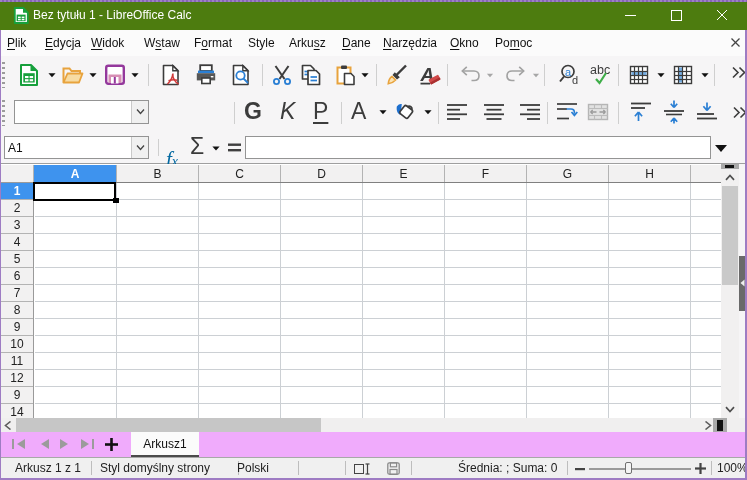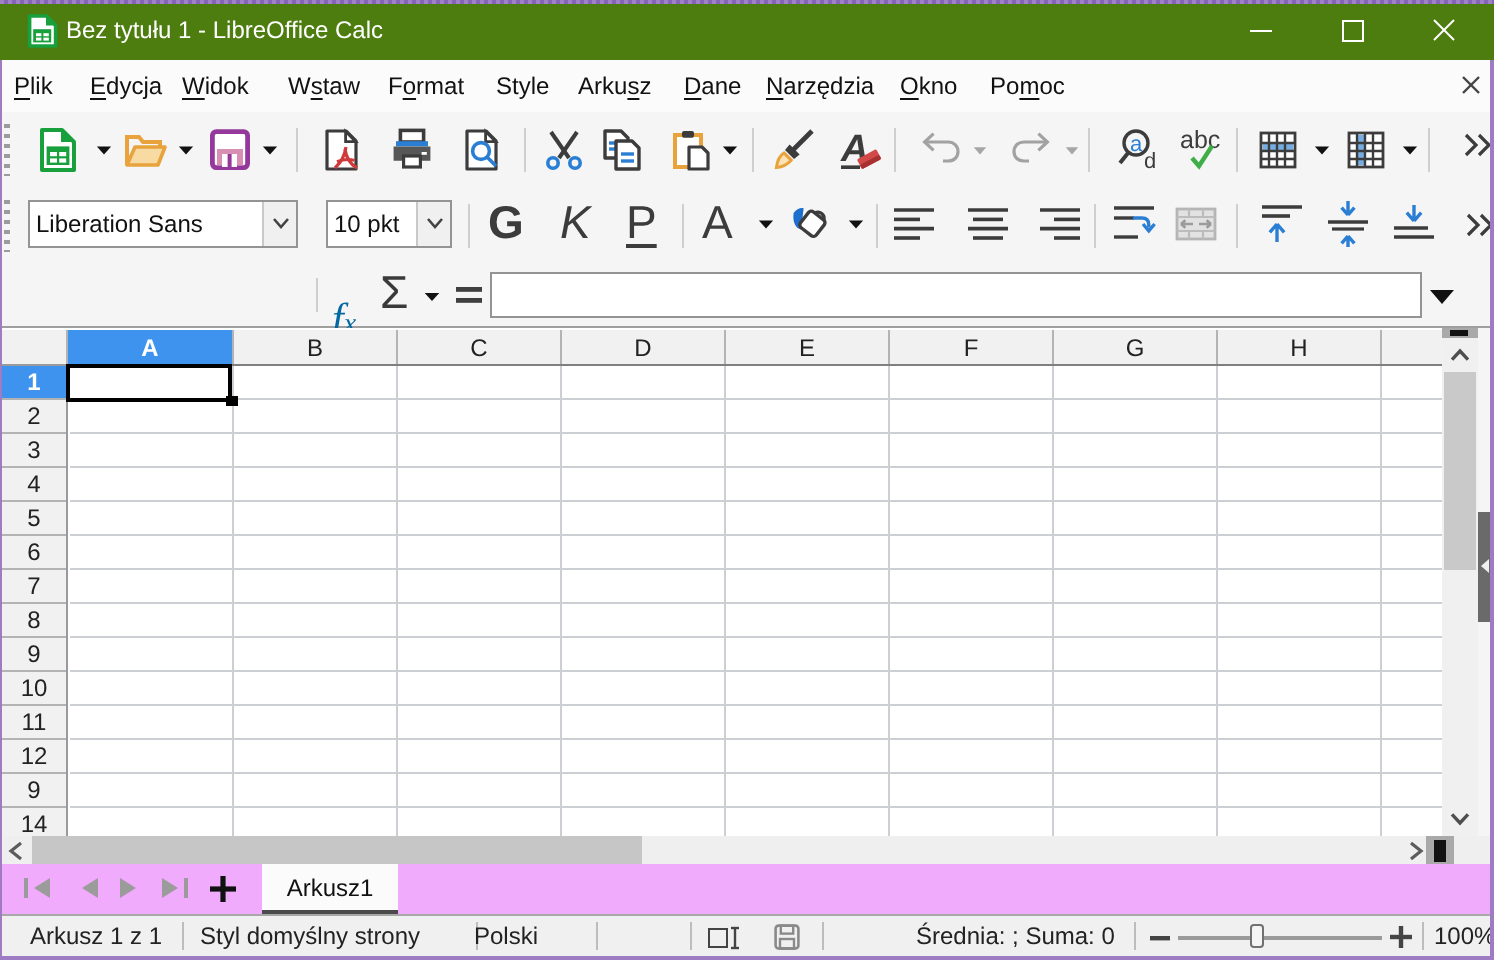--- a/index.html
+++ b/index.html
@@ -279,29 +279,20 @@
     <g stroke="#3c3c3c" stroke-width="1.6" fill="none">
         <path d="M2 1.5 l5 5 l-5 5"></path>
         <path d="M8.5 1.5 l5 5 l-5 5"></path>
       </g>
   </svg>
 </div>
 
 <div id="toolbar2">
   <div class="grip"></div>
   <div class="combo" style="left:13px;top:6px;width:135px;height:24px">
-    <span class="txt">Liberation Sans</span>
-    <span class="btn">
-        <svg style="margin:7px 0 0 4px" width="9" height="8" viewBox="0 0 9 8">
-          <path d="M1 1.5 l3.5 4 l3.5-4" fill="none" stroke="#444" stroke-width="1.3"></path>
-        </svg>
-      </span>
-  </div>
-  <div class="combo" style="left:162px;top:6px;width:63px;height:24px">
-    <span class="txt">10 pkt</span>
     <span class="btn">
         <svg style="margin:7px 0 0 4px" width="9" height="8" viewBox="0 0 9 8">
           <path d="M1 1.5 l3.5 4 l3.5-4" fill="none" stroke="#444" stroke-width="1.3"></path>
         </svg>
       </span>
   </div>
   <div class="tsep" style="left:233px"></div>
   <span class="abs" style="left:243px;top:5px;font-size:23px;line-height:24px;font-weight:bold;color:#3c3c3c">G</span>
   <span class="abs" style="left:279px;top:5px;font-size:23px;line-height:24px;font-style:italic;color:#3c3c3c">K</span>
   <span class="abs" style="left:312px;top:5px;font-size:23px;line-height:24px;text-decoration:underline;text-decoration-thickness:1.5px;text-underline-offset:3px;color:#3c3c3c">P</span>
@@ -393,20 +384,28 @@
   </svg>
   <svg class="abs" style="left:731px;top:12px" width="16" height="13" viewBox="0 0 16 13">
     <g stroke="#3c3c3c" stroke-width="1.6" fill="none">
         <path d="M2 1.5 l5 5 l-5 5"></path>
         <path d="M8.5 1.5 l5 5 l-5 5"></path>
       </g>
   </svg>
 </div>
 
 <div id="formulabar">
+  <div class="combo" style="left:3px;top:5px;width:145px;height:23px">
+    <span class="txt">A1</span>
+    <span class="btn">
+        <svg style="margin:7px 0 0 4px" width="9" height="8" viewBox="0 0 9 8">
+          <path d="M1 1.5 l3.5 4 l3.5-4" fill="none" stroke="#444" stroke-width="1.3"></path>
+        </svg>
+      </span>
+  </div>
   <div class="tsep" style="left:157px;top:8px;height:17px"></div>
   <span class="abs" style="left:165px;top:15px;font-size:21px;line-height:26px;font-style:italic;color:#0369a1;font-family:'Liberation Serif',serif">f<span style="font-size:14px">x</span></span>
   <span class="abs" style="left:189px;top:2px;font-size:23px;line-height:26px;color:#3a3a3a">Σ</span>
   <svg class="dda" style="left:211px;top:5px" width="11" height="24" viewBox="0 0 11 24">
       <path d="M0.5 10 h10 l-5 5.5 z" fill="#111"></path>
     </svg>
   <svg class="abs" style="left:227px;top:11px" width="14" height="11" viewBox="0 0 14 11">
       <rect x="0" y="1.5" width="13" height="2.4" fill="#3f3f3f"></rect>
       <rect x="0" y="7" width="13" height="2.4" fill="#3f3f3f"></rect>
     </svg>

